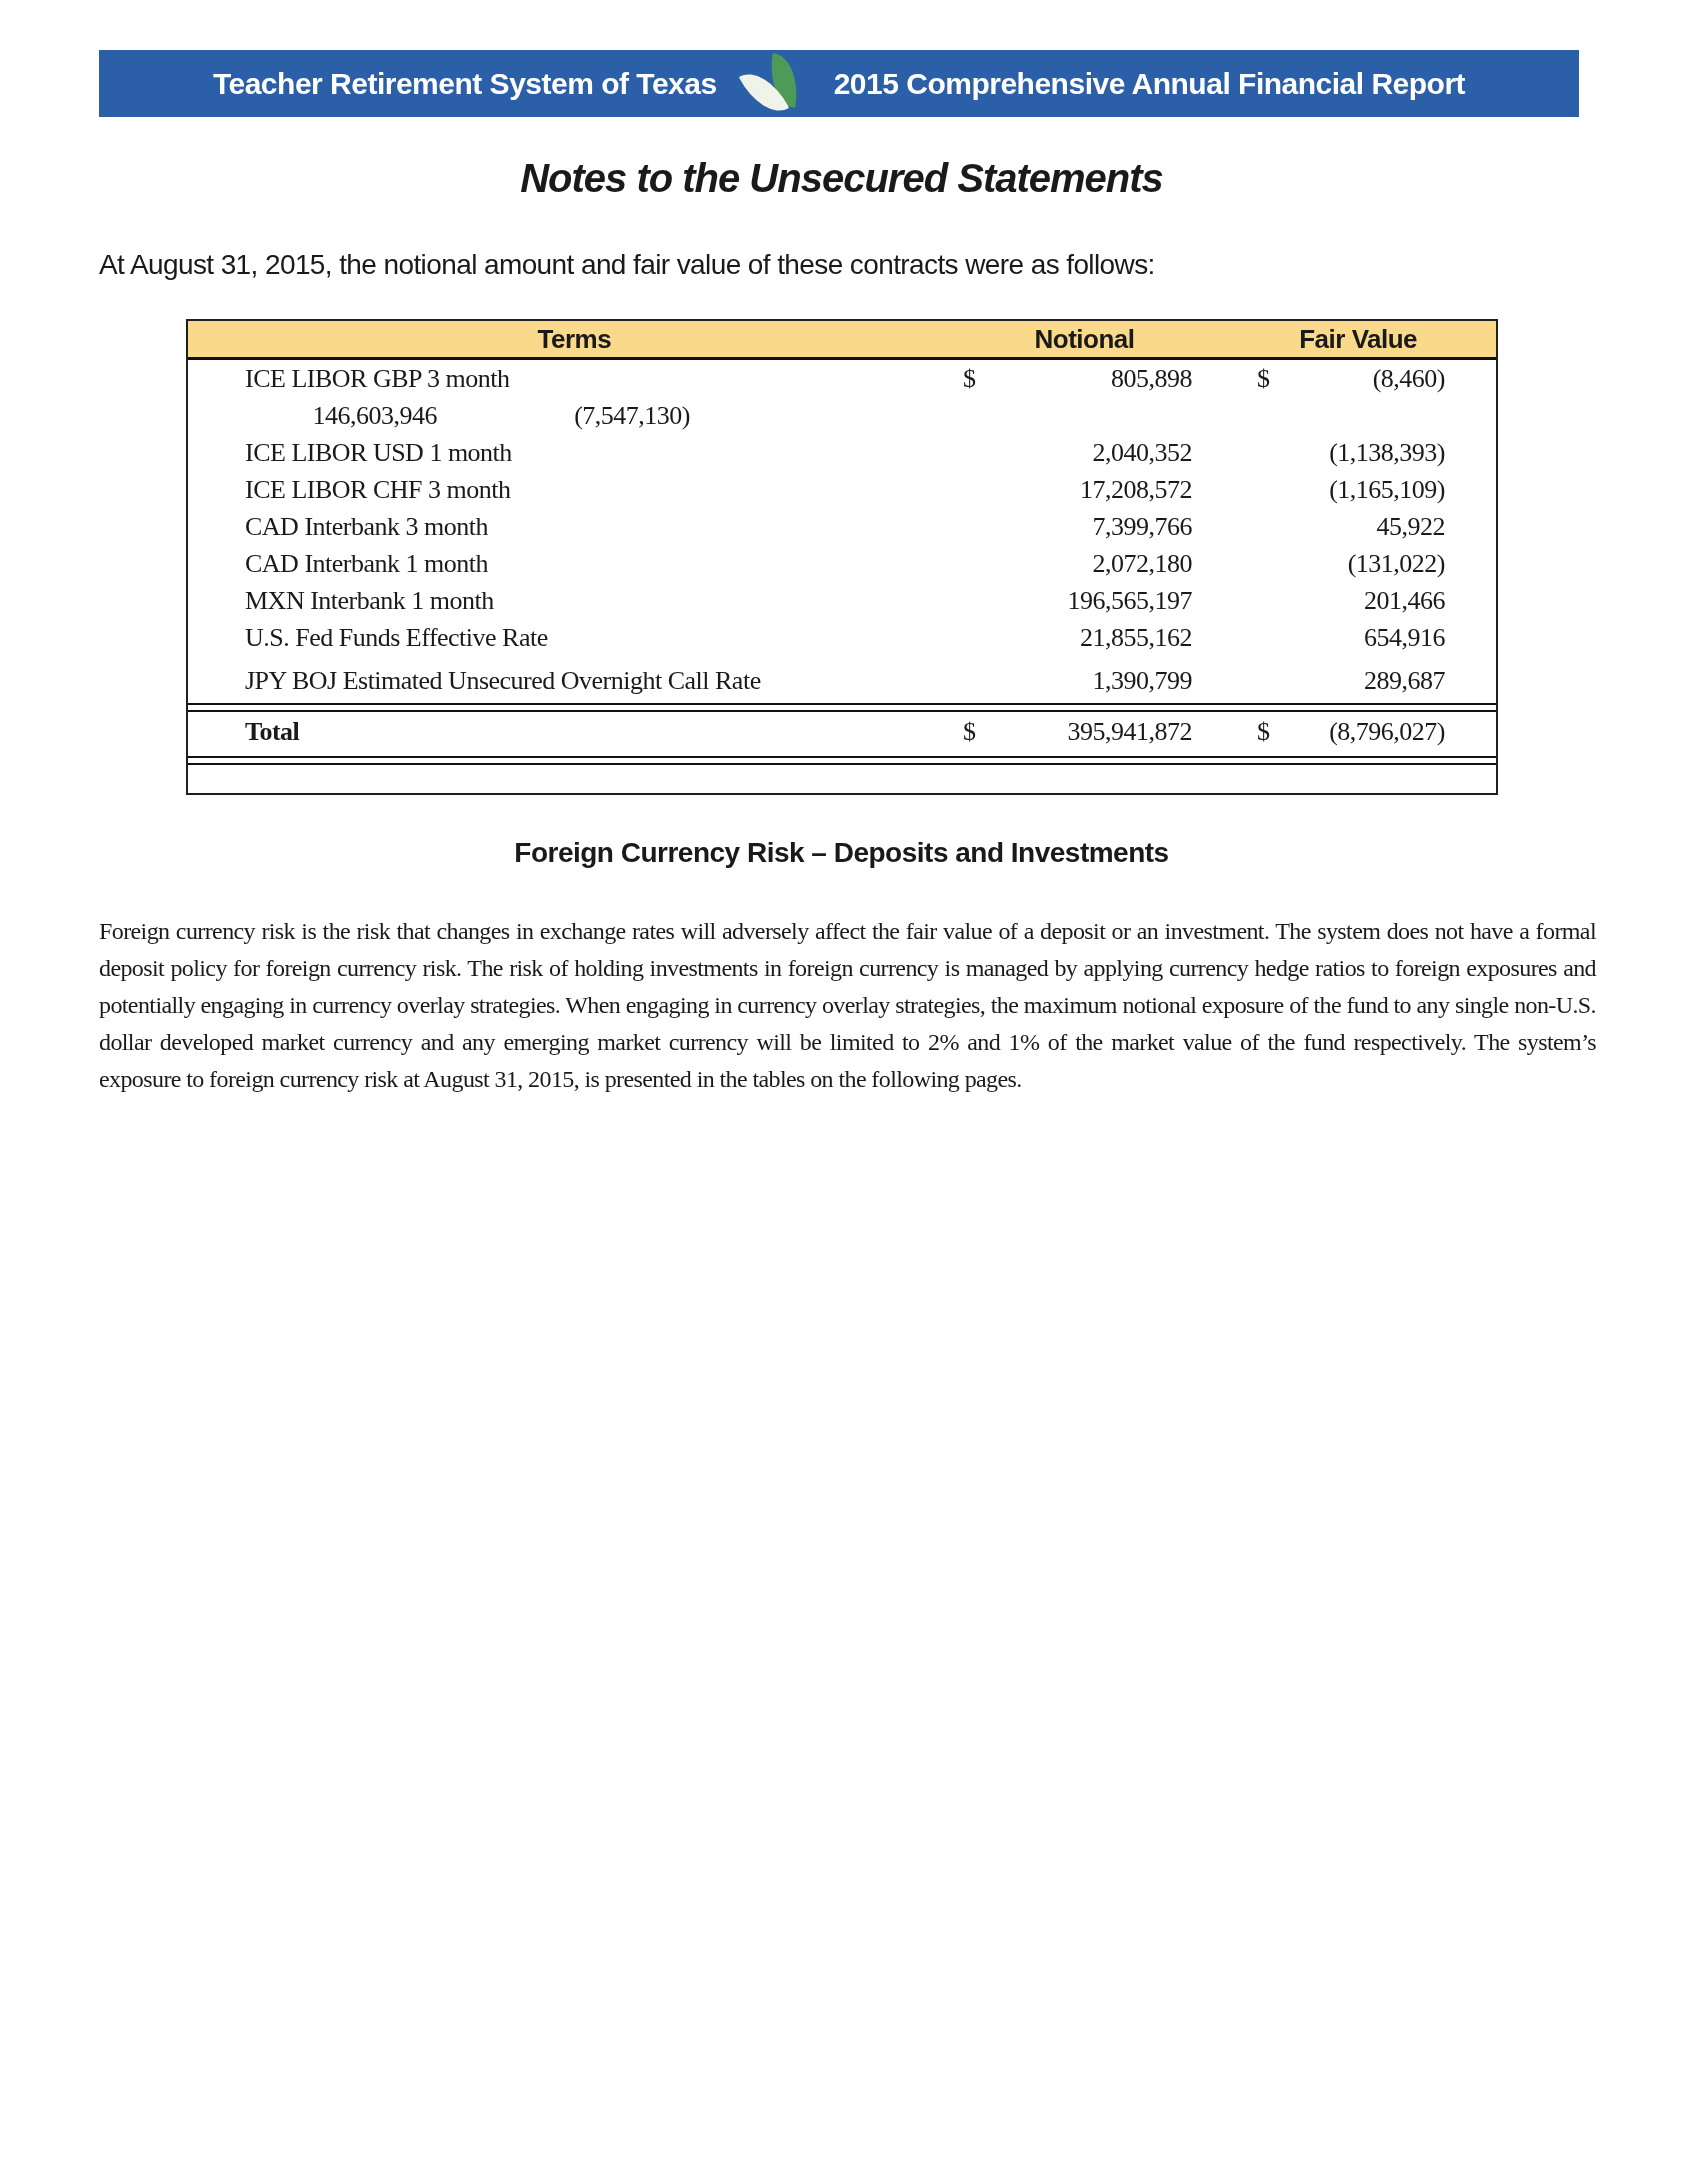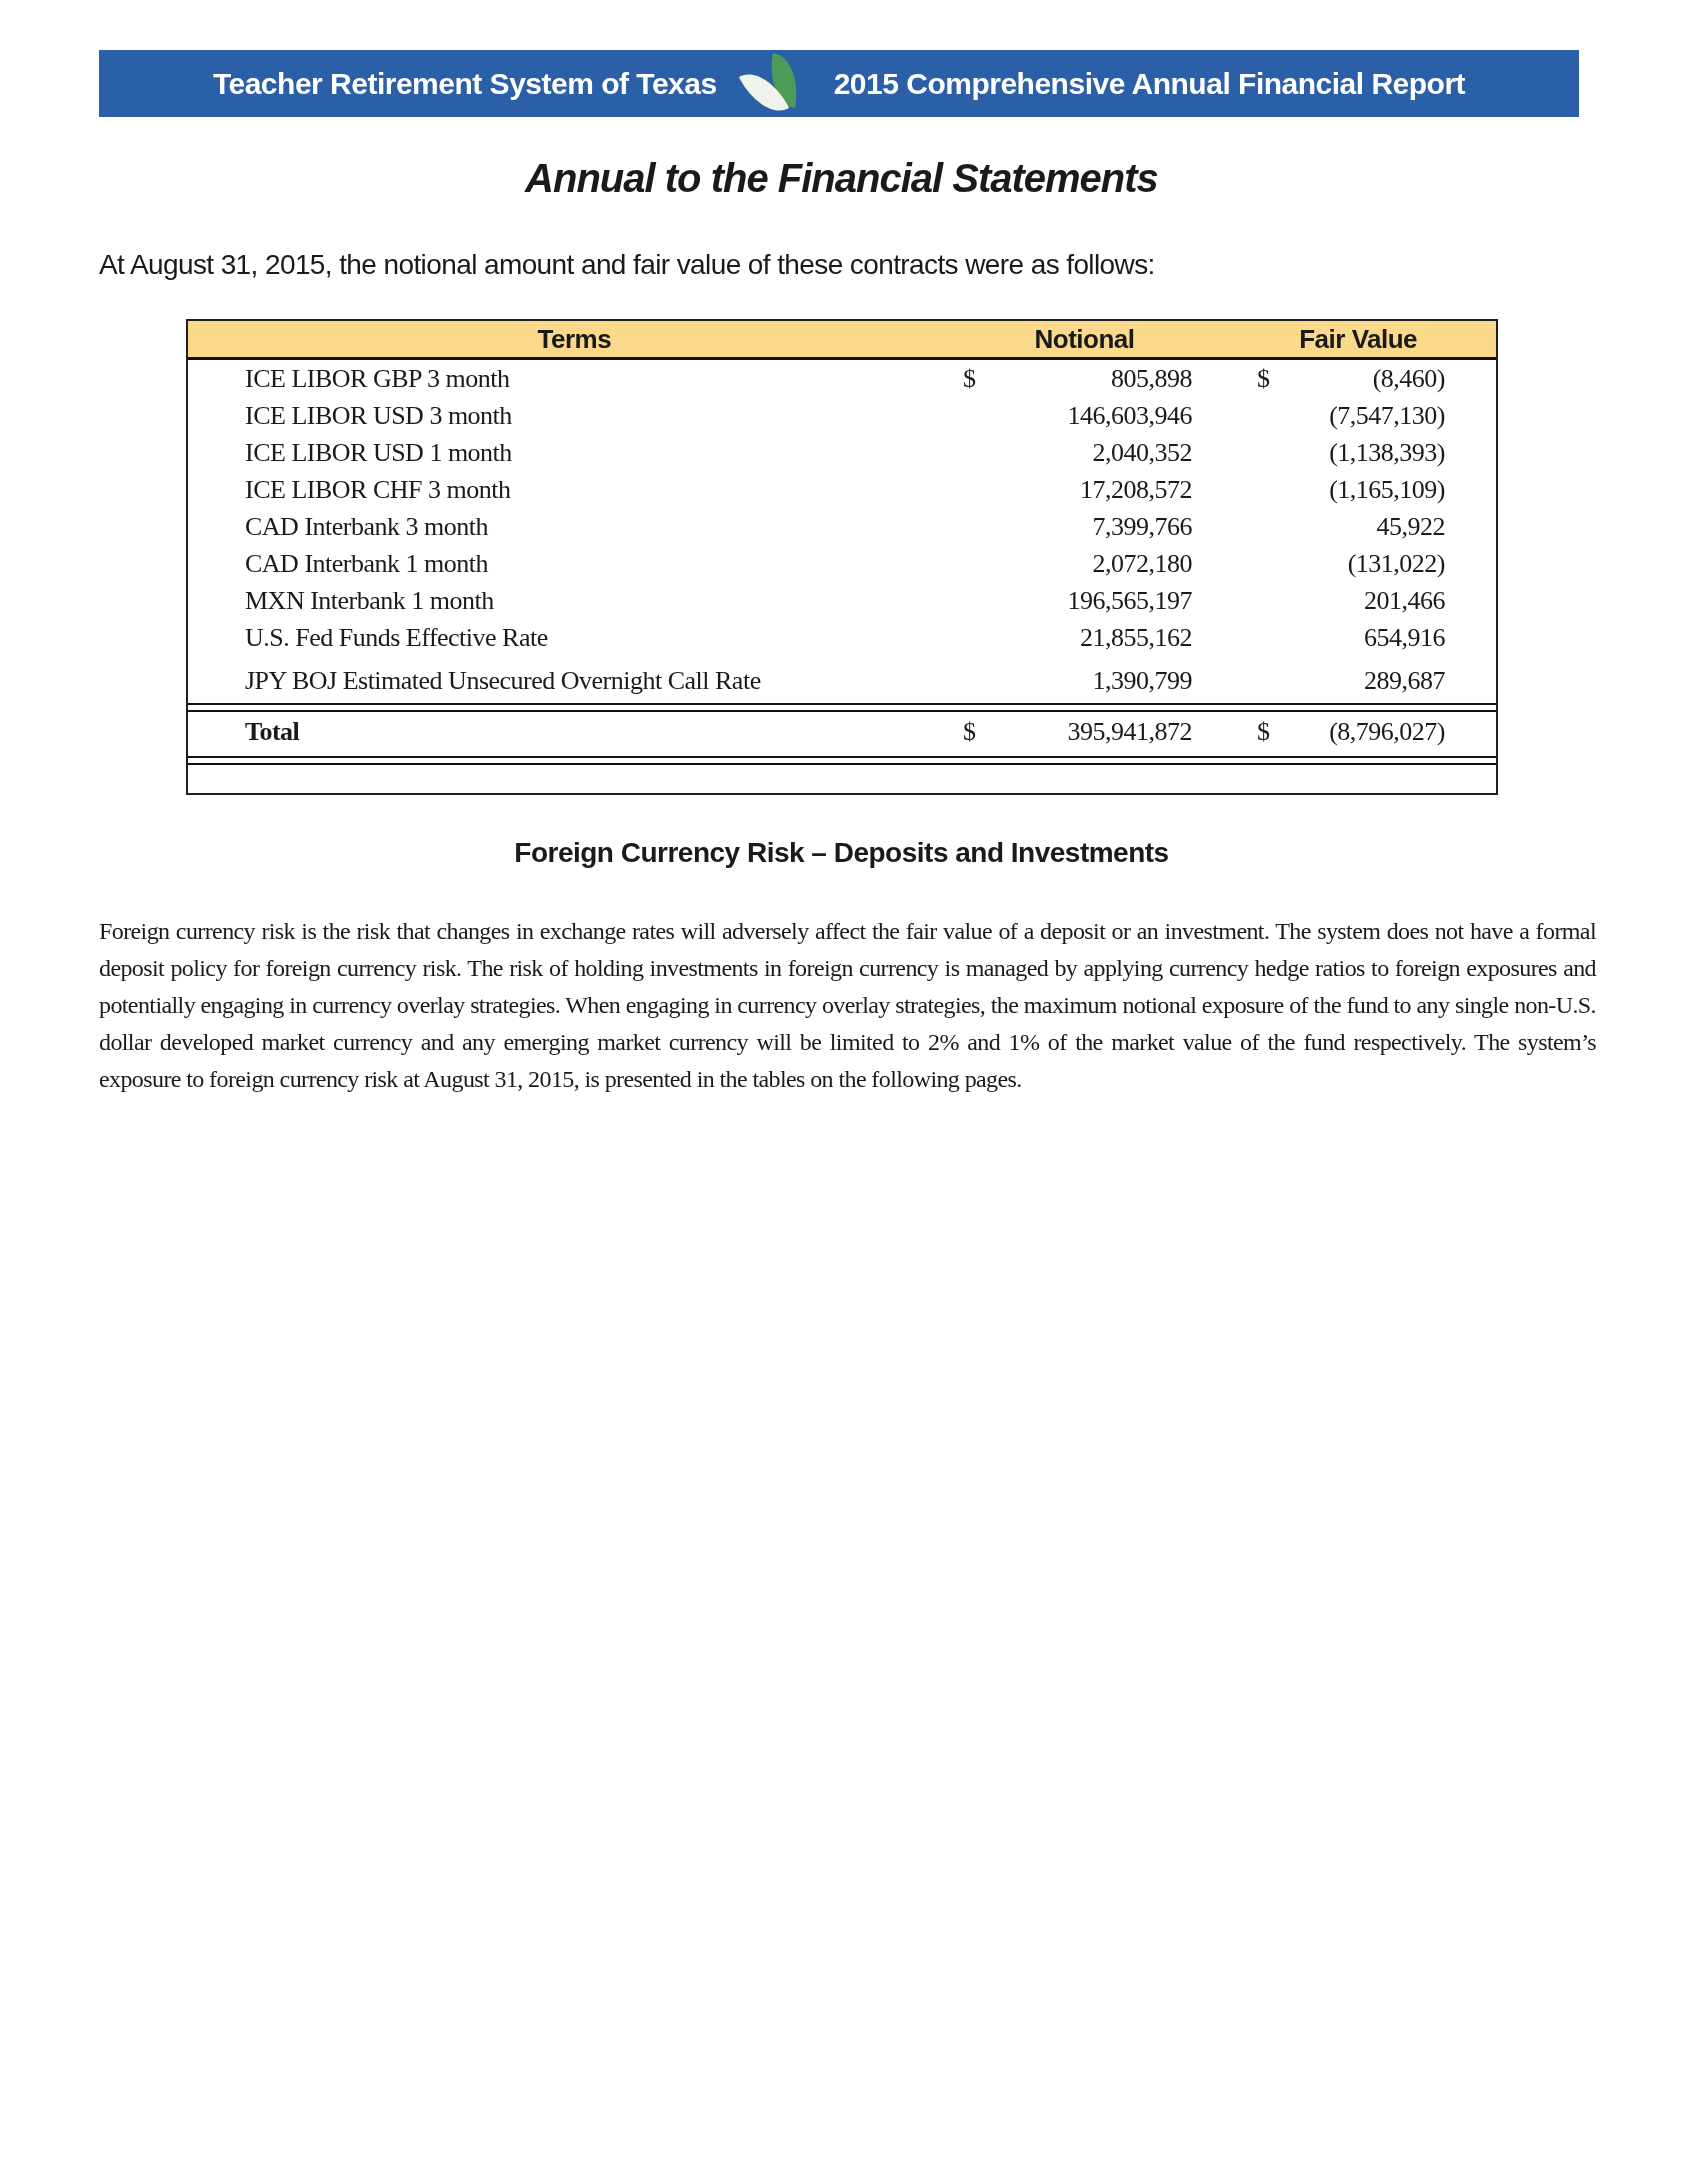--- a/index.html
+++ b/index.html
@@ -181,21 +181,21 @@
 
   <div class="topbar">
     <span class="bar-text">Teacher Retirement System of Texas</span>
     <span class="leaf-logo">
       <span class="leaf green"></span>
       <span class="leaf white"></span>
     </span>
     <span class="bar-text">2015 Comprehensive Annual Financial Report</span>
   </div>
 
-  <div class="doc-title">Annual to the Financial Statements</div>
+  <div class="doc-title">Notes to the Unsecured Statements</div>
 
   <div class="intro-line">At August 31, 2015, the notional amount and fair value of these contracts were as follows:</div>
 
   <div class="ntable">
     <div class="thead">
       <div class="hcell col-term">Terms</div>
       <div class="hcell col-not">Notional</div>
       <div class="hcell col-fair">Fair Value</div>
     </div>
 
@@ -205,21 +205,20 @@
           <span class="cur">$</span>
           <span class="val">805,898</span>
         </div>
       <div class="cell-fair">
           <span class="cur">$</span>
           <span class="val">(8,460)</span>
         </div>
     </div>
 
     <div class="trow">
-      <div class="cell-term">ICE LIBOR USD 3 month</div>
       <div class="cell-not">
           <span class="cur"></span>
           <span class="val">146,603,946</span>
         </div>
       <div class="cell-fair">
           <span class="cur"></span>
           <span class="val">(7,547,130)</span>
         </div>
     </div>
 

